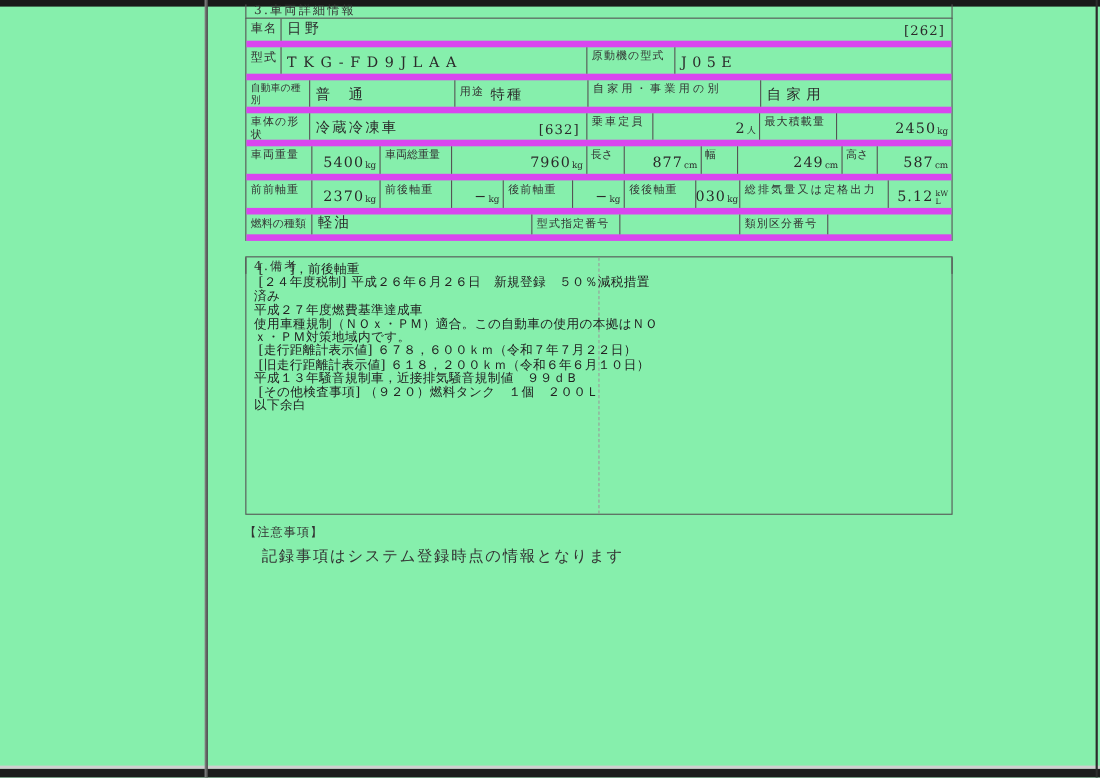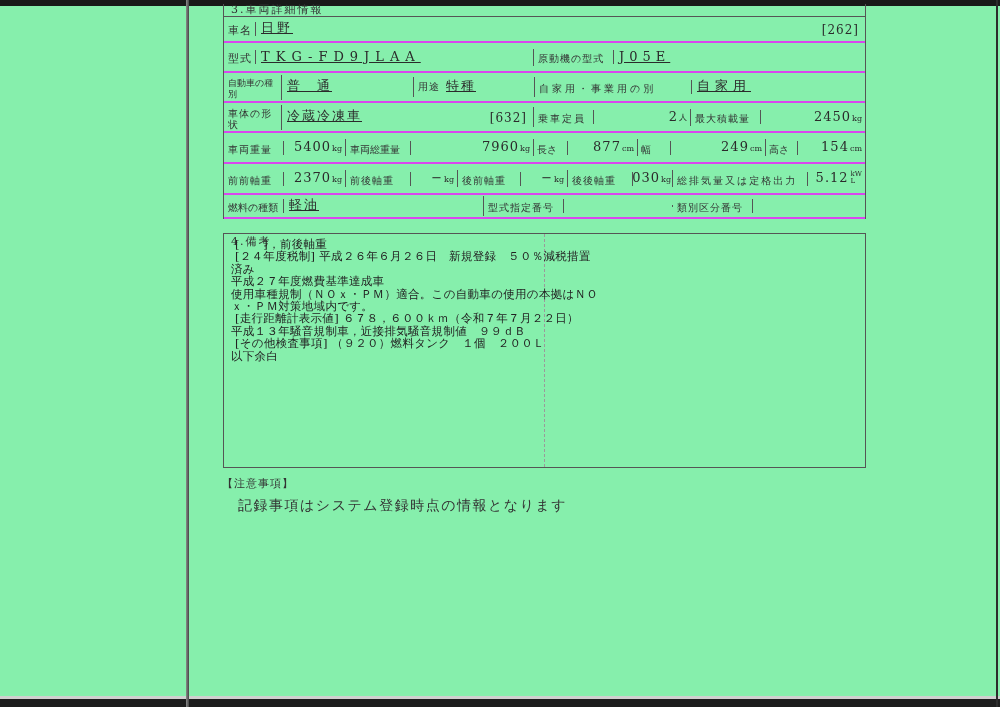--- a/index.html
+++ b/index.html
@@ -15,30 +15,30 @@
   .scan-line-bottom-light{position:absolute;left:0;top:696px;width:1000px;height:3px;background:#cfcfcf;}
   .scan-edge-left{position:absolute;left:186px;top:0;width:3px;height:707px;background:linear-gradient(to right,#8a8a8a,#454545);}
   .scan-edge-right{position:absolute;left:996px;top:0;width:2px;height:707px;background:#2c2c2c;}
 
   
   .s3-title-strip{position:absolute;left:223px;top:4px;width:643px;height:12px;
     border-left:1px solid #555;border-right:1px solid #555;
     font-size:11px;line-height:12px;padding-left:7px;box-sizing:border-box;letter-spacing:2px;color:#333;}
   .table{position:absolute;left:223px;top:16px;width:643px;
     border:1px solid #555;border-bottom:none;box-sizing:border-box;}
-  .row{display:flex;border-bottom:2px solid #d946ef;box-sizing:border-box;align-items:center;}
+  .row{display:flex;border-bottom:6px solid #d946ef;box-sizing:border-box;}
   .cell{position:relative;box-sizing:border-box;display:flex;align-items:flex-end;overflow:hidden;}
   .cell.bR{border-right:1px solid #555;}
   .lbl{font-size:10px;color:#333;align-items:flex-start;padding:3px 0 0 4px;letter-spacing:1px;line-height:11px;}
   .lbl.big{font-size:11px;}
   .lbl.tiny{font-size:9px;letter-spacing:0;}
   .val{padding:0 2px 2px 5px;font-size:13px;}
   .val.right{justify-content:flex-end;padding-right:3px;}
   .flex1{flex:1;}
-  .vtext{letter-spacing:2px;white-space:nowrap;text-decoration:underline;}
+  .vtext{letter-spacing:2px;white-space:nowrap;}
   .sp3{letter-spacing:3px;} .sp5{letter-spacing:5px;} .sp6{letter-spacing:6px;}
   .num{letter-spacing:1px;}
   .unit{font-size:8px;margin-left:1px;padding-bottom:1px;letter-spacing:0;}
   .unit-stack{display:flex;flex-direction:column;font-size:7px;line-height:7px;margin-left:2px;letter-spacing:0;align-items:flex-start;padding-bottom:0;}
   .code{margin-left:auto;letter-spacing:1px;font-size:12px;padding-right:4px;white-space:nowrap;}
   .inlbl{position:absolute;top:3px;left:4px;font-size:10px;letter-spacing:1px;color:#333;}
   .combo{padding-left:32px;}
 
   
   .s4-title-strip{position:absolute;left:223px;top:234px;width:643px;height:15px;
@@ -139,21 +139,21 @@
         <span class="num">877</span>
           <span class="unit">cm</span>
       </div>
       <div class="cell bR lbl" style="width:33px;letter-spacing:0;padding-left:3px">幅</div>
       <div class="cell bR val right" style="width:95px">
         <span class="num">249</span>
           <span class="unit">cm</span>
       </div>
       <div class="cell bR lbl" style="width:32px;letter-spacing:0;padding-left:3px">高さ</div>
       <div class="cell val right flex1">
-        <span class="num">154</span>
+        <span class="num">587</span>
           <span class="unit">cm</span>
       </div>
     </div>
 
     <div class="row" style="height:31px">
       <div class="cell bR lbl" style="width:60px">前前軸重</div>
       <div class="cell bR val right" style="width:62px">
         <span class="num">2370</span>
           <span class="unit">kg</span>
       </div>
@@ -202,20 +202,21 @@
   <div class="remarks-box">
     <div class="remarks-divider"></div>
     <div class="remarks-text">
         <div class="remark-line"> [　　]，前後軸重</div>
         <div class="remark-line"> [２４年度税制] 平成２６年６月２６日　新規登録　５０％減税措置</div>
         <div class="remark-line">済み</div>
         <div class="remark-line">平成２７年度燃費基準達成車</div>
         <div class="remark-line">使用車種規制（ＮＯｘ・ＰＭ）適合。この自動車の使用の本拠はＮＯ</div>
         <div class="remark-line">ｘ・ＰＭ対策地域内です。</div>
         <div class="remark-line"> [走行距離計表示値] ６７８，６００ｋｍ（令和７年７月２２日）</div>
+        <div class="remark-line"> [旧走行距離計表示値] ６１８，２００ｋｍ（令和６年６月１０日）</div>
         <div class="remark-line">平成１３年騒音規制車，近接排気騒音規制値　９９ｄＢ</div>
         <div class="remark-line"> [その他検査事項] （９２０）燃料タンク　１個　２００Ｌ</div>
         <div class="remark-line">以下余白</div>
       </div>
   </div>
 
   <div class="notice-title">【注意事項】</div>
   <div class="notice-text">記録事項はシステム登録時点の情報となります</div>
 
 </div>

